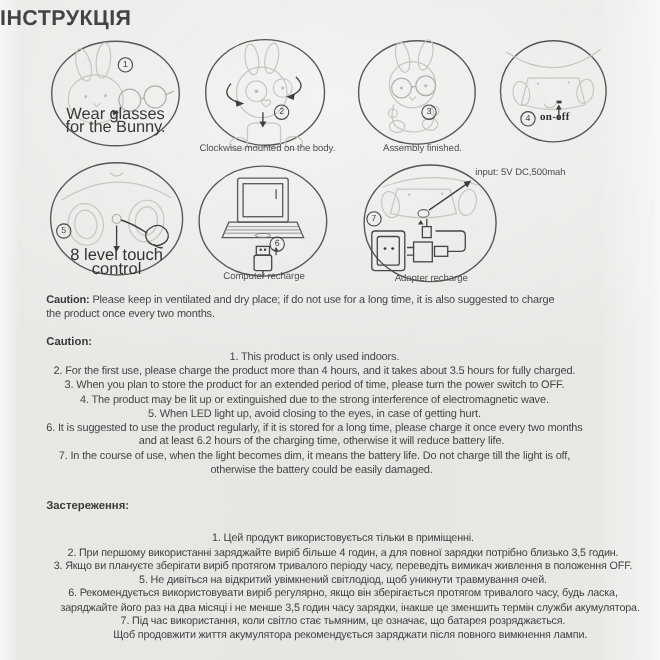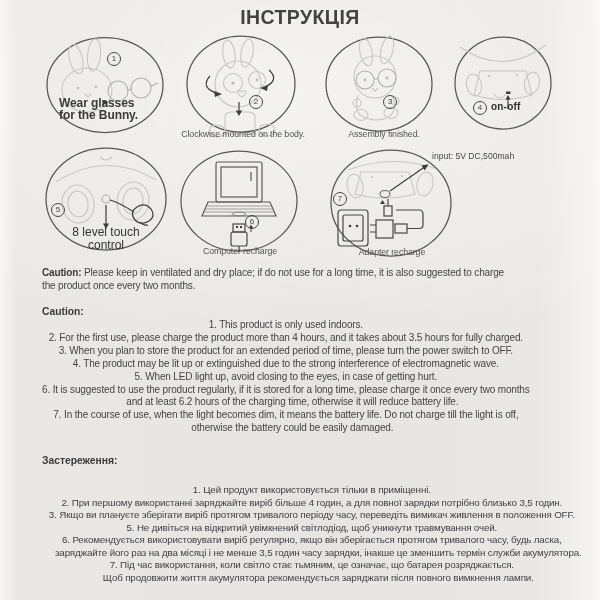--- a/index.html
+++ b/index.html
@@ -8,44 +8,44 @@
     font-family:"Liberation Sans","DejaVu Sans",sans-serif;
   }
   .sheet{
     position:relative;width:600px;height:600px;overflow:hidden;
     background:
       radial-gradient(120% 80% at 50% 15%, rgba(255,255,255,0.55), rgba(255,255,255,0) 60%),
       linear-gradient(90deg,#f7f6f4 0%,#eae8e5 3%,#e7e5e2 55%,#eae8e5 90%,#f5f4f2 99%,#f9f8f6 100%),
       #e8e6e3;
   }
   .title{
-    position:absolute;left:0;top:6px;width:600px;text-align:center;
+    position:absolute;left:0;top:6px;width:600px;
     font-size:19.5px;font-weight:700;color:#434343;letter-spacing:.4px;
   }
   .fig{position:absolute;}
   .fig svg{position:absolute;left:0;top:0;overflow:visible;}
   .ring{fill:none;stroke:#565656;stroke-width:1.25;}
   .lt{fill:none;stroke:#c9c6c0;stroke-width:1.1;}
   .lt2{fill:none;stroke:#b2afa9;stroke-width:1.1;}
   .ltf{fill:#bdbab4;stroke:none;}
   .dk{fill:none;stroke:#3e3e3e;stroke-width:1.2;}
   .dkf{fill:#3e3e3e;stroke:none;}
   .num{
     position:absolute;width:12px;height:12px;border:1px solid #454545;border-radius:50%;
     font-size:8px;line-height:12px;text-align:center;color:#454545;background:transparent;
   }
   .incap{
-    position:absolute;text-align:left;white-space:pre-line;
-    font-size:12px;line-height:11.5px;font-weight:700;color:#3a3a3a;letter-spacing:-.1px;
+    position:absolute;text-align:center;white-space:pre-line;
+    font-size:15px;line-height:11.5px;font-weight:400;color:#3a3a3a;letter-spacing:-.1px;
   }
   .c5lab{
     position:absolute;left:12px;top:80px;width:100px;text-align:center;white-space:pre-line;
-    font-size:12px;line-height:12.5px;font-weight:500;color:#333;
-  }
-  .onoff{position:absolute;left:38px;top:66px;font-size:10px;font-weight:700;color:#2e2e2e;letter-spacing:.2px;}
+    font-size:15px;line-height:12.5px;font-weight:500;color:#333;
+  }
+  .onoff{position:absolute;left:38px;top:66px;font-size:10px;font-weight:700;color:#2e2e2e;letter-spacing:.2px;font-family:Liberation Serif, serif;}
   .cap{position:absolute;transform:translateX(-50%);white-space:nowrap;
        font-size:8.8px;color:#535353;letter-spacing:-.1px;}
   .note{position:absolute;left:432px;top:151px;font-size:8.6px;color:#4a4a4a;}
   .txt{position:absolute;left:42px;color:#454545;}
   .para{white-space:pre;font-size:10px;line-height:13px;letter-spacing:-.15px;}
   .para b{color:#3a3a3a;}
   .sec-label{font-size:10.3px;font-weight:700;color:#3a3a3a;}
   .item{white-space:pre;font-size:10px;line-height:12.9px;letter-spacing:-.15px;
         padding-left:13px;text-indent:-13px;text-align:center;}
   .uk-items .item{font-size:9.8px;line-height:12.5px;color:#424045;}

